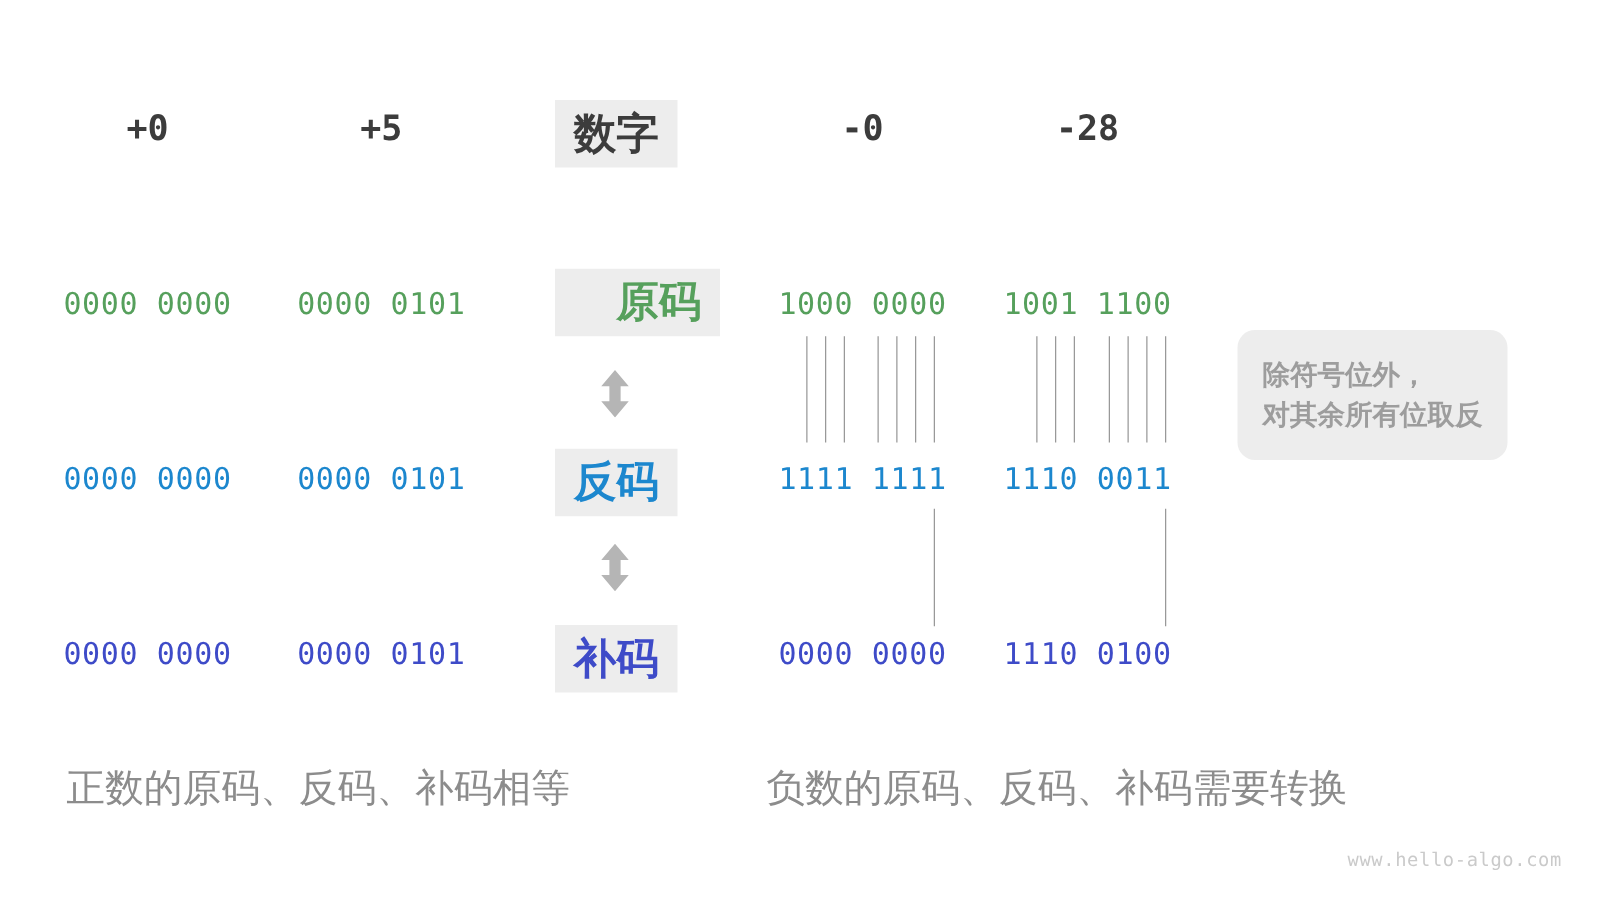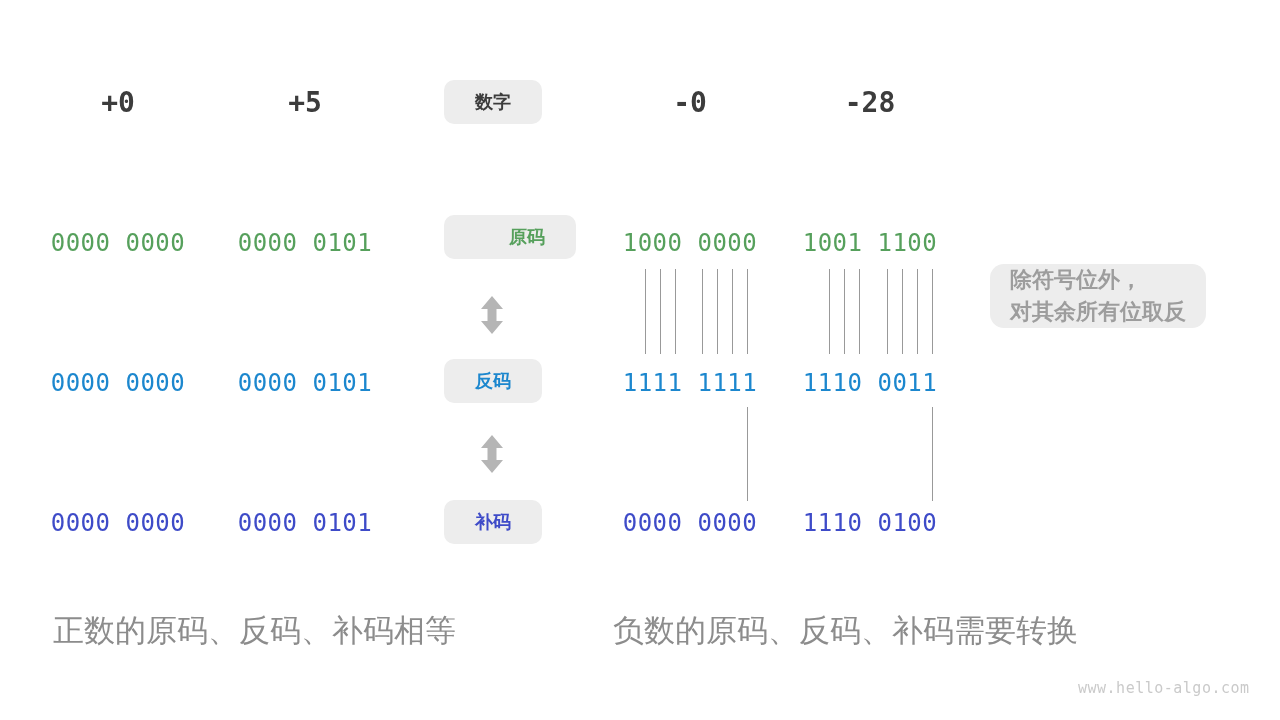--- a/index.html
+++ b/index.html
@@ -9,39 +9,39 @@
   }
   .mono{font-family:"DejaVu Sans Mono","Liberation Mono",monospace;}
   .cell{position:absolute;width:200px;text-align:center;line-height:30px;}
   .hdr-num{top:86px;font-size:28px;font-weight:bold;color:var(--dark,#3C3C3C);line-height:34px;}
   .bin{font-size:24px;font-weight:normal;letter-spacing:0.5px;}
   .row-orig{top:228px;color:var(--green,#56A05C);}
   .row-ones{top:368px;color:var(--blue,#1C87CE);}
   .row-twos{top:508px;color:var(--indigo,#3E4BC8);}
   .col-1{left:18px;}.col-2{left:205px;}.col-3{left:590px;}.col-4{left:770px;}
   .tagbox{
-    position:absolute;left:444px;width:98px;height:44px;border-radius:10px;
+    position:absolute;left:444px;width:98px;height:54px;border-radius:0;
     background:var(--boxbg,#EDEDED);display:flex;align-items:center;justify-content:center;
-    font-size:18px;font-weight:bold;
+    font-size:34px;font-weight:bold;
   }
   .tag-num{top:80px;color:var(--dark,#3C3C3C);}
   .tag-orig{top:215px;color:var(--green,#56A05C);padding-left:34px;}
   .tag-ones{top:359px;color:var(--blue,#1C87CE);}
   .tag-twos{top:500px;color:var(--indigo,#3E4BC8);}
   .arrow{position:absolute;left:479px;width:26px;height:38px;}
   .arrow-1{top:296px;}
   .arrow-2{top:435px;}
   .vline{position:absolute;width:0;border-left:1.5px solid var(--line,#999999);}
   .tick{top:269px;height:85px;}
   .conn{top:407px;height:94px;}
   .note{
     position:absolute;left:990px;background:var(--boxbg,#EDEDED);border-radius:14px;
     color:var(--notetext,#9D9D9D);font-weight:bold;font-size:22px;line-height:32px;
   }
-  .note-1{top:264px;padding:0 20px;}
+  .note-1{top:264px;padding:20px 20px;}
   .note-2{top:426px;padding:8px 20px;white-space:pre;}
   .caption{position:absolute;top:616px;font-size:31px;font-weight:normal;color:var(--caption,#8C8C8C);line-height:30px;}
   .caption-pos{left:53px;}
   .caption-neg{left:613px;}
   .watermark{position:absolute;left:1078px;top:679px;font-size:15px;color:var(--watermark,#CACACA);letter-spacing:0.5px;}
 </style>
 </head>
 <body>
 
 <div class="canvas">

